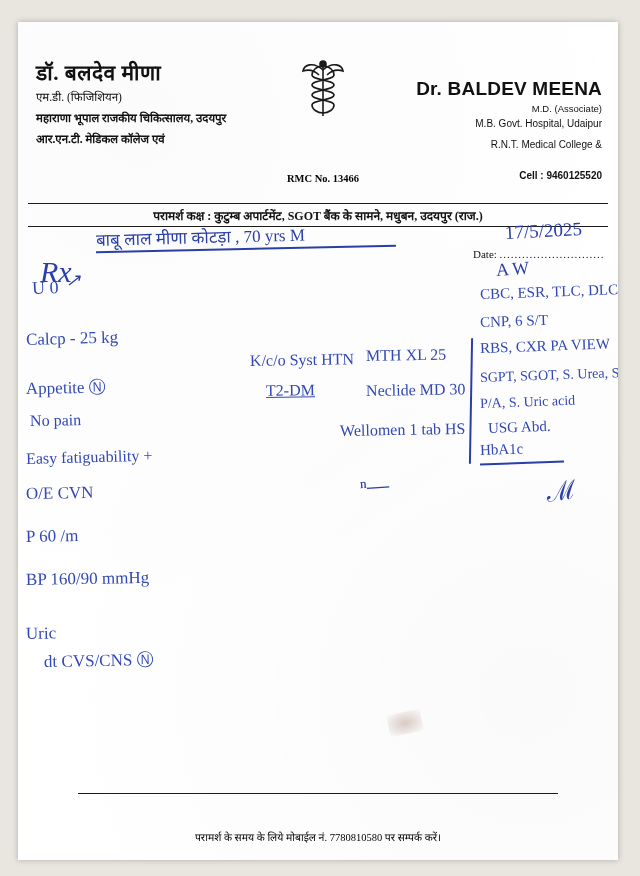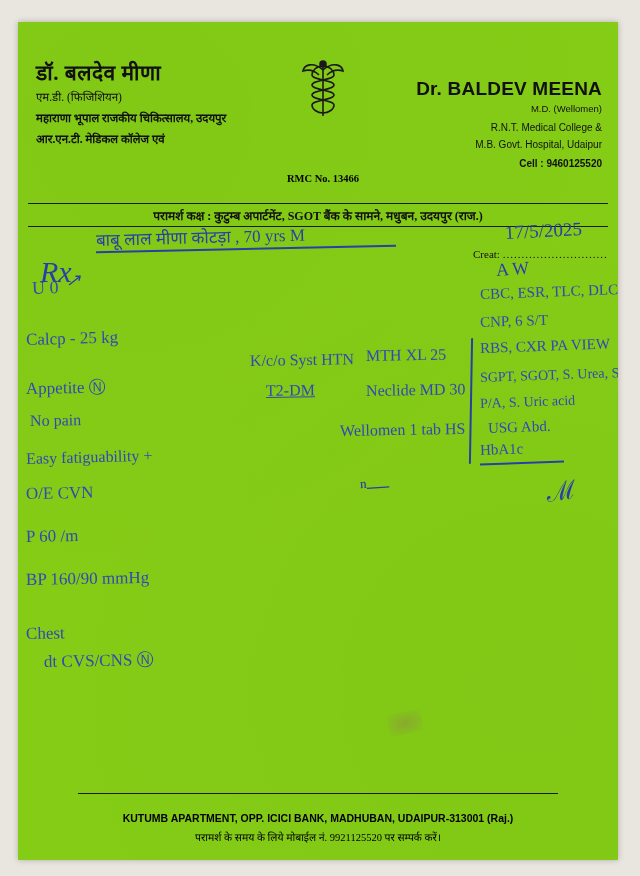--- a/index.html
+++ b/index.html
@@ -20,21 +20,21 @@
     background: #e9e6e0;
     overflow: hidden;
   }
   
   .sheet {
     position: absolute;
     left: 18px;
     top: 22px;
     width: 600px;
     height: 838px;
-    background: #84cc16;
+    background: #ffffff;
     box-shadow: 0 0 6px rgba(0,0,0,0.25);
     overflow: hidden;
   }
   .sheet:before {
     content: "";
     position: absolute;
     inset: 0;
     background:
       radial-gradient(circle at 20% 12%, rgba(0,0,0,0.015), transparent 60%),
       radial-gradient(circle at 85% 80%, rgba(0,0,0,0.02), transparent 60%);
@@ -124,21 +124,21 @@
     margin-top: 7px;
   }
   .hdr-small-en {
     font-size: 10px;
     margin-top: 6px;
     line-height: 1.5;
   }
   .hdr-cell {
     font-size: 10px;
     font-weight: bold;
-    margin-top: 6px;
+    margin-top: 18px;
   }
 
   .rule {
     position: absolute;
     left: 10px;
     width: 580px;
     border-top: 1.3px solid #1b1b1b;
   }
   .rule.r1 { top: 181px; }
   .rule.r2 { top: 204px; }
@@ -276,33 +276,33 @@
               <path d="M23 10 c 10 -9 19 -5 20 1 -6 -2 -12 0 -16 4"></path>
               <circle cx="23" cy="4" r="3" fill="#1a1a1a"></circle>
             </g>
           </svg>
         </div>
         <div class="rmc">RMC No. 13466</div>
       </div>
 
       <div class="hdr-right">
         <div class="hdr-name-en">Dr. BALDEV MEENA</div>
-        <div class="hdr-sub-en">M.D. (Wellomen)</div>
+        <div class="hdr-sub-en">M.D. (Associate)</div>
+        <div class="hdr-small-en" style="margin-top:2px">M.B. Govt. Hospital, Udaipur</div>
         <div class="hdr-small-en">R.N.T. Medical College &amp;</div>
-        <div class="hdr-small-en" style="margin-top:2px">M.B. Govt. Hospital, Udaipur</div>
         <div class="hdr-cell">Cell : 9460125520</div>
       </div>
     </div>
 
     <div class="rule r1"></div>
     <div class="addr-line">परामर्श कक्ष : कुटुम्ब अपार्टमेंट, SGOT बैंक के सामने, मधुबन, उदयपुर (राज.)</div>
     <div class="rule r2"></div>
 
     <div class="date-label">
-      <span>Creat:</span>
+      <span>Date:</span>
       <span class="date-dots">............................</span>
     </div>
 
     <div class="hw" style="left:78px; top:206px; font-size:17px; transform:rotate(-1.5deg);">बाबू लाल मीणा  कोटड़ा ,   70 yrs  M</div>
     <div class="uline" style="left:78px; top:226px; width:300px; transform:rotate(-1.2deg);"></div>
 
     <div class="hw" style="left:487px; top:200px; font-size:19px; transform:rotate(-3deg);">17/5/2025</div>
 
     <div class="rx">
       <span>Rx</span><span class="tail">↗</span>
@@ -311,21 +311,21 @@
     <div class="hw" style="left:478px; top:238px; font-size:18px; transform:rotate(-4deg);">A W</div>
 
     <div class="hw ink-mid" style="left:14px; top:256px; font-size:18px; transform:rotate(-2deg);">U 0</div>
     <div class="hw ink-mid" style="left:8px; top:308px; font-size:17px; transform:rotate(-1.5deg);">Calcp - 25 kg</div>
     <div class="hw ink-mid" style="left:8px; top:355px; font-size:17px; transform:rotate(-1deg);">Appetite Ⓝ</div>
     <div class="hw ink-mid" style="left:12px; top:390px; font-size:16px; transform:rotate(-1deg);">No pain</div>
     <div class="hw ink-mid" style="left:8px; top:428px; font-size:16px; transform:rotate(-1.5deg);">Easy fatiguability +</div>
     <div class="hw ink-mid" style="left:8px; top:462px; font-size:17px; transform:rotate(-1deg);">O/E        CVN</div>
     <div class="hw ink-mid" style="left:8px; top:505px; font-size:17px; transform:rotate(-1deg);">P 60 /m</div>
     <div class="hw ink-mid" style="left:8px; top:548px; font-size:17px; transform:rotate(-1deg);">BP 160/90 mmHg</div>
-    <div class="hw ink-mid" style="left:8px; top:602px; font-size:17px; transform:rotate(-1deg);">Chest</div>
+    <div class="hw ink-mid" style="left:8px; top:602px; font-size:17px; transform:rotate(-1deg);">Uric</div>
     <div class="hw ink-mid" style="left:26px; top:628px; font-size:17px; transform:rotate(-1deg);">dt CVS/CNS Ⓝ</div>
 
     <div class="hw ink-mid" style="left:232px; top:330px; font-size:16px; transform:rotate(-1deg);">K/c/o  Syst HTN</div>
     <div class="hw ink-mid" style="left:248px; top:360px; font-size:16px; transform:rotate(-1deg);text-decoration:underline;">T2-DM</div>
     <div class="hw ink-mid" style="left:348px; top:325px; font-size:16px; transform:rotate(-1deg);">MTH XL 25</div>
     <div class="hw ink-mid" style="left:348px; top:360px; font-size:16px; transform:rotate(-1deg);">Neclide MD 30</div>
     <div class="hw ink-mid" style="left:322px; top:400px; font-size:16px; transform:rotate(-1deg);">Wellomen 1 tab HS</div>
 
     <div class="vline"></div>
 
@@ -337,17 +337,16 @@
     <div class="hw ink-mid" style="left:470px; top:398px; font-size:15px; transform:rotate(-2deg);">USG Abd.</div>
     <div class="hw ink-mid" style="left:462px; top:420px; font-size:15px; transform:rotate(-2deg);">HbA1c</div>
     <div class="uline" style="left:462px; top:440px; width:84px; transform:rotate(-2deg);"></div>
 
     <div class="hw" style="left:528px; top:452px; font-size:26px; transform:rotate(-8deg);">ℳ</div>
     <div class="hw" style="left:342px; top:452px; font-size:22px; transform:rotate(-4deg);">ⁿ—</div>
 
     <div class="smudge"></div>
 
     <div class="foot-rule"></div>
-    <div class="foot-addr">KUTUMB APARTMENT, OPP. ICICI BANK, MADHUBAN, UDAIPUR-313001 (Raj.)</div>
-    <div class="foot-mobile">परामर्श के समय के लिये मोबाईल नं. 9921125520 पर सम्पर्क करें।</div>
+    <div class="foot-mobile">परामर्श के समय के लिये मोबाईल नं. 7780810580 पर सम्पर्क करें।</div>
 
   </div>
 </div>
 
 </body></html>

